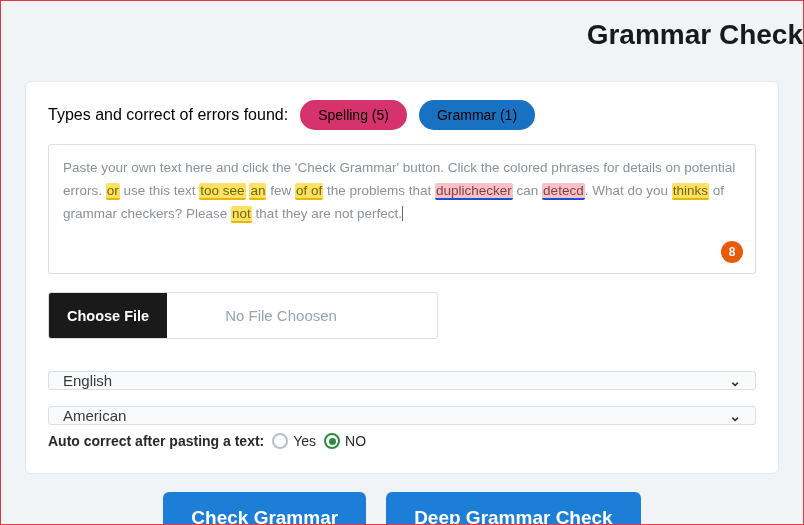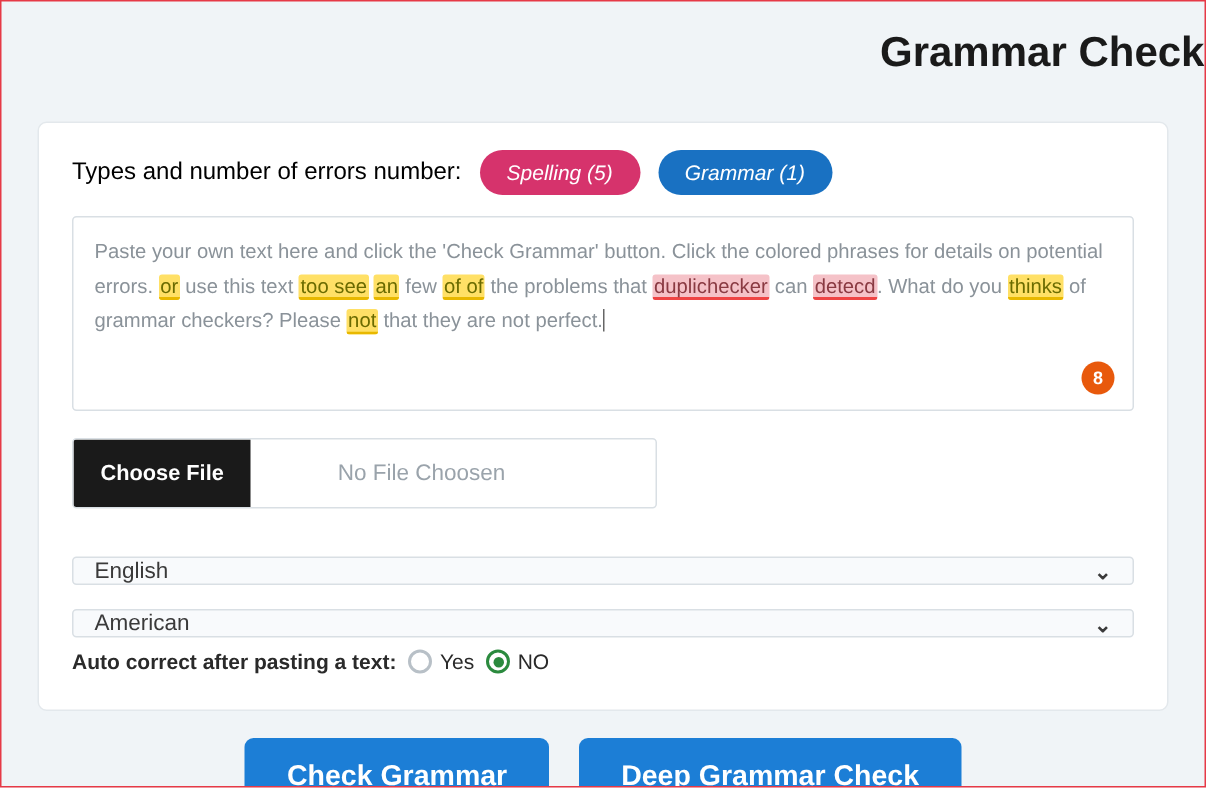--- a/index.html
+++ b/index.html
@@ -31,39 +31,38 @@
       display: flex;
       align-items: center;
       gap: 12px;
       margin-bottom: 14px;
     }
     .pill {
       display: inline-block;
       border-radius: 20px;
       padding: 7px 18px;
       font-size: 14px;
-      color: #ffffff;
-      cursor: pointer;
-      font-style: italic;
+      color: #000000;
+      cursor: pointer;
     }
     .pill-pink { background: #d6336c; }
     .pill-blue { background: #1971c2; }
     .textarea {
       border: 1px solid #d9dfe4;
       border-radius: 3px;
       padding: 12px 14px 8px;
       font-size: 13.5px;
       line-height: 1.7;
       color: #8a9299;
       min-height: 130px;
       position: relative;
     }
     .hl { border-radius: 2px; padding: 0 1px; text-align: right; }
     .hl-y { background: #ffe066; color: #6b6b00; border-bottom: 2px solid #e8b800; }
-    .hl-p { background: #f5c2c8; color: #8a3a42; border-bottom: 2px solid #ef4444; }
+    .hl-p { background: #f5c2c8; color: #8a3a42; border-bottom: 2px solid #1d4ed8; }
     .cursor-caret { border-right: 1px solid #666; }
     .badge {
       position: absolute;
       right: 12px;
       bottom: 10px;
       width: 22px;
       height: 22px;
       border-radius: 50%;
       background: #e8590c;
       color: #fff;
@@ -175,21 +174,21 @@
 </head>
 <body>
 
 <div class="header">
   <h1 class="page-title">Grammar Check</h1>
 </div>
 
 <div class="card">
 
   <div class="errors-row">
-    <span>Types and number of errors number:</span>
+    <span>Types and correct of errors found:</span>
     <span class="pill pill-pink">Spelling (5)</span>
     <span class="pill pill-blue">Grammar (1)</span>
   </div>
 
   <div class="textarea">
     <span>Paste your own text here and click the 'Check Grammar' button. Click the colored phrases for details on potential errors. </span><span class="hl hl-y">or</span><span> use this text </span><span class="hl hl-y">too see</span><span> </span><span class="hl hl-y">an</span><span> few </span><span class="hl hl-y">of of</span><span> the problems that </span><span class="hl hl-p">duplichecker</span><span> can </span><span class="hl hl-p">detecd</span><span>. What do you </span><span class="hl hl-y">thinks</span><span> of grammar checkers? Please </span><span class="hl hl-y">not</span><span> that they are not perfect.</span><span class="cursor-caret"></span>
     <div class="badge">8</div>
   </div>
 
   <div class="file-row">

